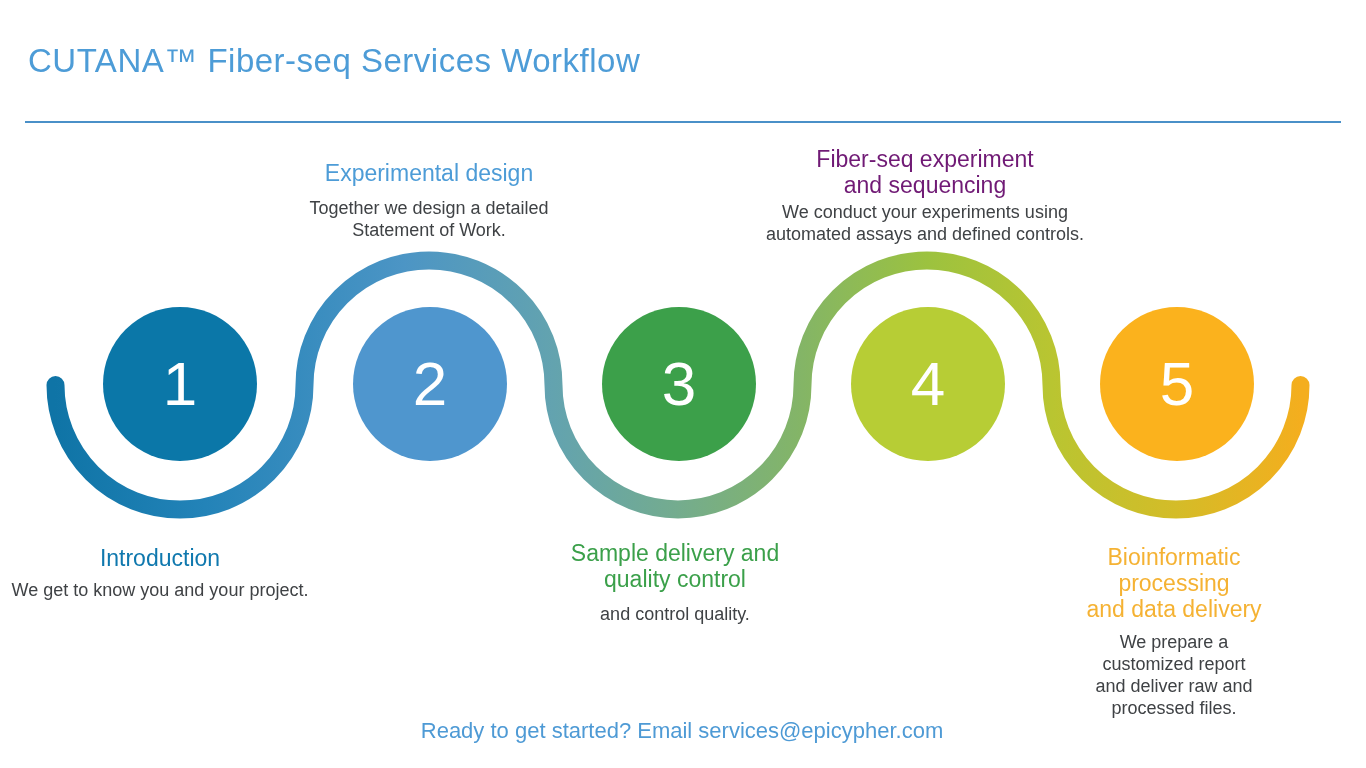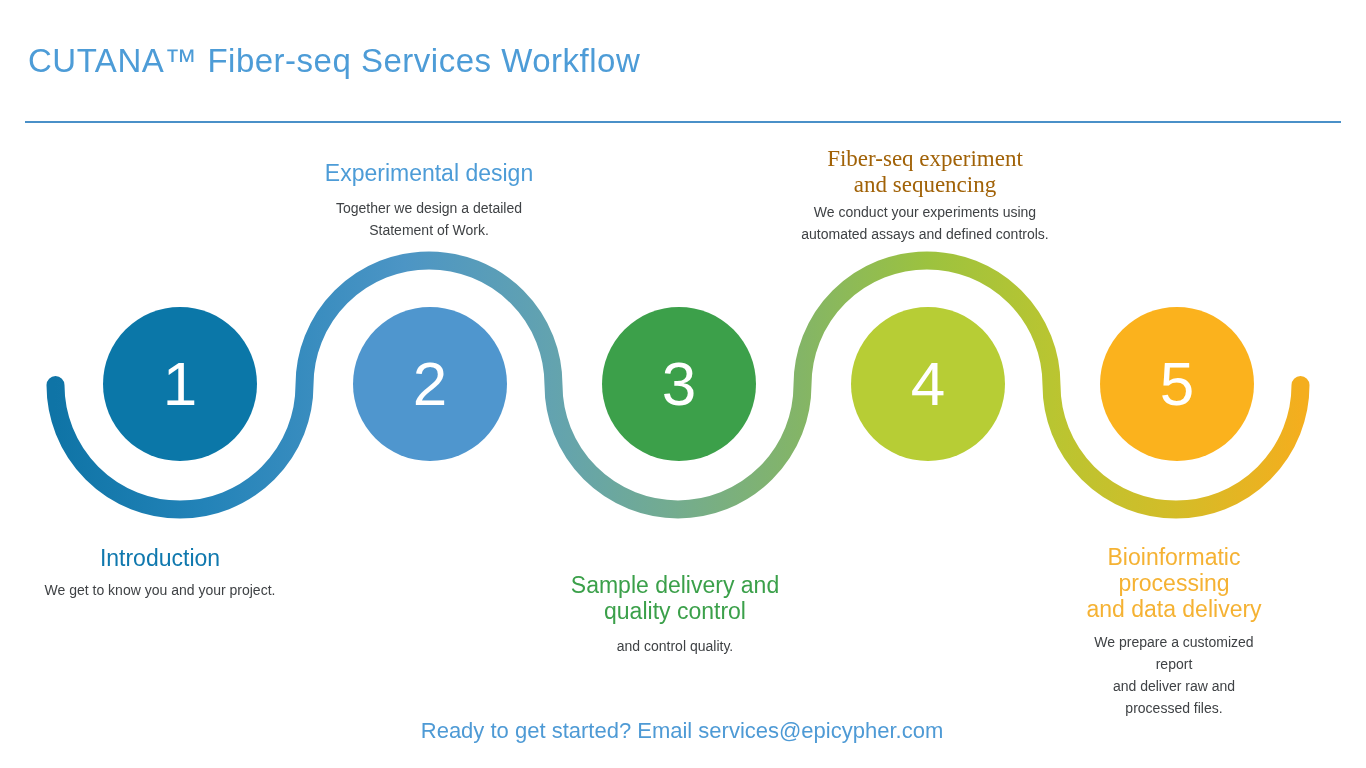--- a/index.html
+++ b/index.html
@@ -14,24 +14,24 @@
   .divider{position:absolute;left:25px;top:121px;width:1316px;height:2px;}
   .wave{position:absolute;left:0;top:0;width:1366px;height:768px;}
   .circle{
     position:absolute;top:307px;width:154px;height:154px;border-radius:50%;
     display:flex;align-items:center;justify-content:center;
   }
   .c1{left:103px;} .c2{left:353px;} .c3{left:602px;} .c4{left:851px;} .c5{left:1100px;}
   .num{color:#ffffff;font-size:62px;font-weight:300;line-height:1;}
   .stepText{position:absolute;text-align:center;transform:translateX(-50%);}
   .stepLabel{font-size:23px;font-weight:400;line-height:26px;}
-  .stepDesc{font-size:14px;line-height:22px;color:#3F4245;margin-top:8px;}
+  .stepDesc{font-size:18px;line-height:22px;color:#3F4245;margin-top:8px;}
   .t1{left:160px;top:545px;}
   .t2{left:429px;top:160px;}
-  .t3{left:675px;top:572px;}
+  .t3{left:675px;top:540px;}
   .t4{left:925px;top:146px;}
   .t5{left:1174px;top:544px;}
   .t2 .stepDesc{margin-top:11px;}
   .t4 .stepDesc{margin-top:3px;}
   .t3 .stepDesc{margin-top:11px;}
   .t5 .stepDesc{margin-top:9px;}
   .footer{
     position:absolute;left:0;right:0;top:718px;text-align:center;
     font-size:22px;font-weight:300;
   }
@@ -106,21 +106,21 @@
     <div class="stepLabel" style="color: rgb(59, 160, 74);">
       <div>Sample delivery and</div>
       <div>quality control</div>
     </div>
     <div class="stepDesc">
       <div>and control quality.</div>
     </div>
   </div>
 
   <div class="stepText t4">
-    <div class="stepLabel" style="color: #a16207; font-family: Liberation Serif, serif;">
+    <div class="stepLabel" style="color: #701a75;">
       <div>Fiber-seq experiment</div>
       <div>and sequencing</div>
     </div>
     <div class="stepDesc">
       <div>We conduct your experiments using</div>
       <div>automated assays and defined controls.</div>
     </div>
   </div>
 
   <div class="stepText t5">

